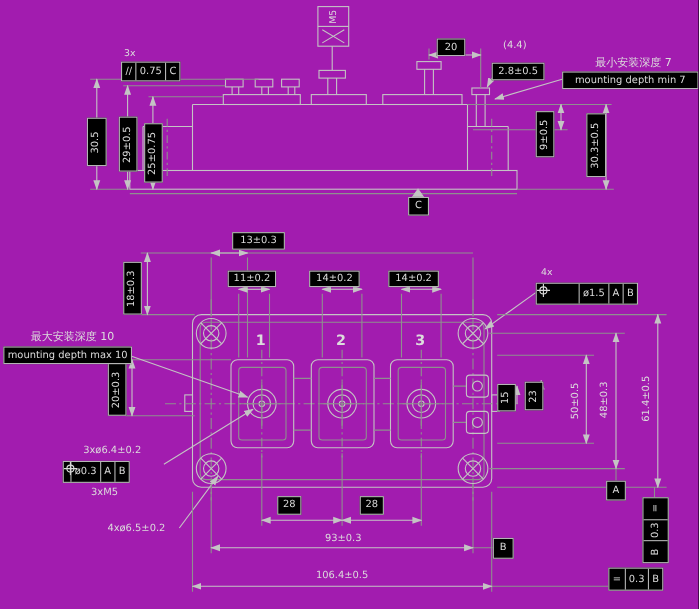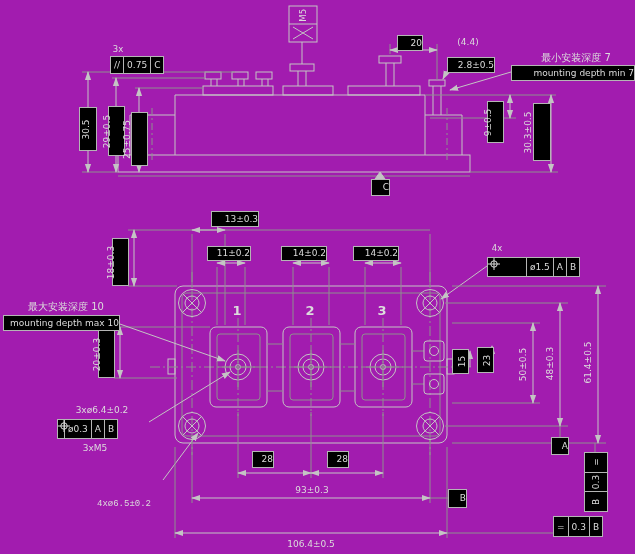--- a/index.html
+++ b/index.html
@@ -3,21 +3,21 @@
 <meta charset="utf-8">
 <style>
   html,body{margin:0;padding:0;background:#000;}
   #stage{position:relative;width:635px;height:554px;background:#a21caf;overflow:hidden;
          font-family:"DejaVu Sans",sans-serif;}
   svg{position:absolute;left:0;top:0;}
   .lbl{position:absolute;color:#dcdcdc;font:9px "DejaVu Sans",sans-serif;
        display:flex;align-items:center;justify-content:center;text-align:center;
        white-space:nowrap;background:#000;line-height:1;}
   .plain{background:transparent;}
-  .box{border:1px solid #b5b5b5;justify-content:flex-end;}
+  .box{border:1px solid #b5b5b5;}
   .vert>span{transform:rotate(-90deg);white-space:nowrap;display:block;}
   .fcf{position:absolute;display:flex;border:1px solid #b5b5b5;background:#000;
        color:#dcdcdc;font:9px "DejaVu Sans",sans-serif;}
   .fcf .cell{display:flex;align-items:center;justify-content:center;
              border-left:1px solid #b5b5b5;padding:0 3px;}
   .fcf .cell:first-child{border-left:none;}
   .vfcf{flex-direction:column;}
   .vfcf .cell{border-left:none;border-top:1px solid #b5b5b5;flex:1;padding:0;}
   .vfcf .cell:first-child{border-top:none;}
   .vfcf .cell span{transform:rotate(-90deg);display:block;white-space:nowrap;}
@@ -269,21 +269,21 @@
         </svg>
     </div>
     <div class="cell">ø0.3</div>
     <div class="cell">A</div>
     <div class="cell">B</div>
   </div>
   <div class="lbl plain" style="left:70px;top:440px;width:50px;height:13px;align-items:flex-end;">
     <span>3xM5</span>
     </div>
 
-  <div class="lbl plain" style="left:82px;top:498px;width:84px;height:13px;font-family:Liberation Mono, monospace;">
+  <div class="lbl plain" style="left:82px;top:475px;width:84px;height:13px;">
     <span>4xø6.5±0.2</span>
     </div>
 
   <div class="lbl plain phase" style="left:230px;top:303px;width:14px;height:14px;">
     <span>1</span>
     </div>
   <div class="lbl plain phase" style="left:303px;top:303px;width:14px;height:14px;">
     <span>2</span>
     </div>
   <div class="lbl plain phase" style="left:375px;top:303px;width:14px;height:14px;">
@@ -316,21 +316,21 @@
   <div class="lbl box" style="left:327px;top:451px;width:20px;height:15px;">
     <span>28</span>
     </div>
 
   <div class="lbl plain" style="left:286px;top:484px;width:52px;height:12px;">
     <span>93±0.3</span>
     </div>
   <div class="lbl box" style="left:448px;top:489px;width:17px;height:17px;">
     <span>B</span>
     </div>
-  <div class="lbl plain" style="left:280px;top:538px;width:62px;height:12px;">
+  <div class="lbl plain" style="left:280px;top:517px;width:62px;height:12px;">
     <span>106.4±0.5</span>
     </div>
 
   <div class="fcf" style="left:553px;top:516px;height:19px;">
     <div class="cell">=</div>
     <div class="cell">0.3</div>
     <div class="cell">B</div>
   </div>
 
   <div class="lbl plain vert" style="left:516px;top:339px;width:15px;height:50px;">

